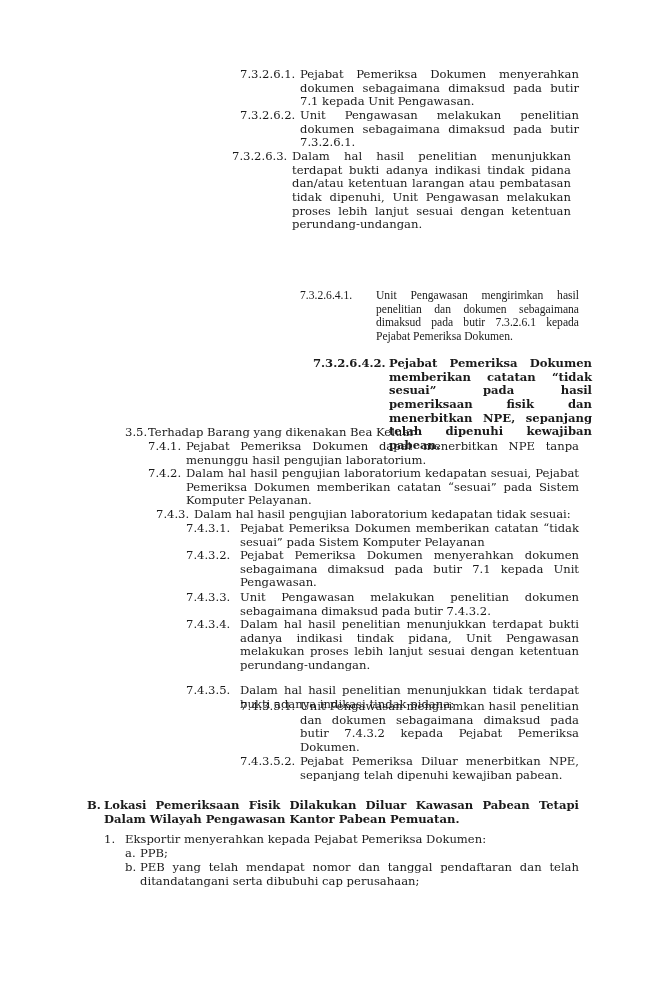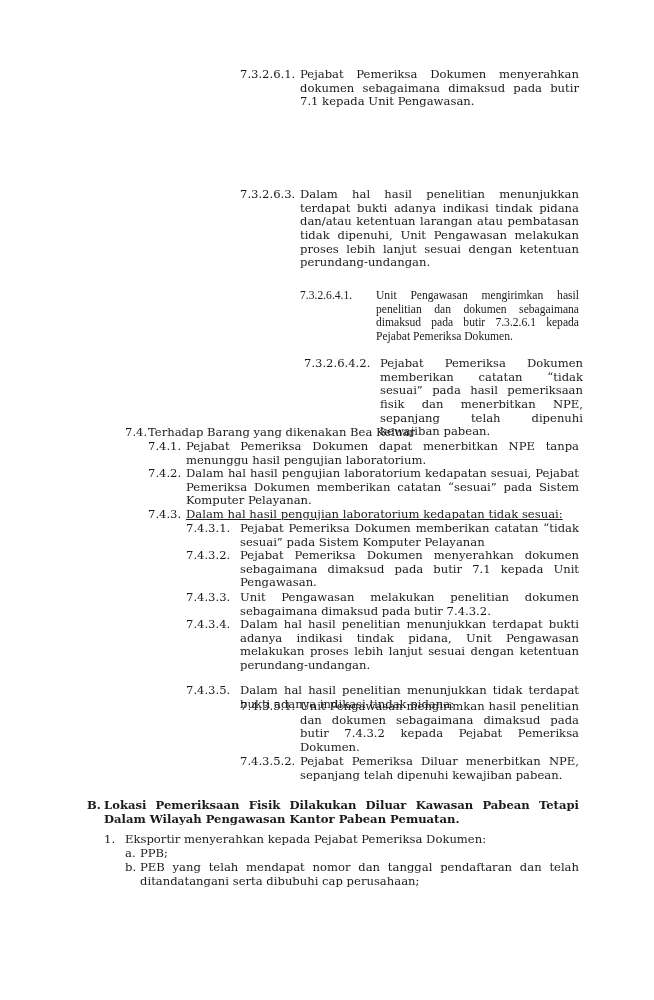--- a/index.html
+++ b/index.html
@@ -17,53 +17,57 @@
 </head>
 <body>
 
 <div class="page">
 
   <div class="item" style="left:240px; top:68px; width:339px; padding-left:60px; box-sizing:border-box;">
     <span class="num" style="left:0">7.3.2.6.1.</span>
     <div class="txt">Pejabat Pemeriksa Dokumen menyerahkan dokumen sebagaimana dimaksud pada butir 7.1 kepada Unit Pengawasan.</div>
   </div>
 
+  <div class="item" style="left:240px; top:109px; width:339px; padding-left:60px; box-sizing:border-box;">
+    <span class="num" style="left:0">7.3.2.6.2.</span>
+    <div class="txt">Unit Pengawasan melakukan penelitian dokumen sebagaimana dimaksud pada butir 7.3.2.6.1.</div>
+  </div>
 
-  <div class="item" style="left:240px; top:150px; width:339px; padding-left:60px; box-sizing:border-box;margin-top:38px;">
+  <div class="item" style="left:232px; top:150px; width:339px; padding-left:60px; box-sizing:border-box;">
     <span class="num" style="left:0">7.3.2.6.3.</span>
     <div class="txt">Dalam hal hasil penelitian menunjukkan terdapat bukti adanya indikasi tindak pidana dan/atau ketentuan larangan atau pembatasan tidak dipenuhi, Unit Pengawasan melakukan proses lebih lanjut sesuai dengan ketentuan perundang-undangan.</div>
   </div>
 
 
   <div class="item" style="left:300px; top:289px; width:279px; padding-left:76px; box-sizing:border-box;font-family:Liberation Serif, serif;">
     <span class="num" style="left:0">7.3.2.6.4.1.</span>
     <div class="txt">Unit Pengawasan mengirimkan hasil penelitian dan dokumen sebagaimana dimaksud pada butir 7.3.2.6.1 kepada Pejabat Pemeriksa Dokumen.</div>
   </div>
 
-  <div class="item" style="left:304px; top:357px; width:279px; padding-left:76px; box-sizing:border-box;">
+  <div class="item" style="left:313px; top:357px; width:279px; padding-left:76px; box-sizing:border-box;font-weight:bold;">
     <span class="num" style="left:0">7.3.2.6.4.2.</span>
     <div class="txt">Pejabat Pemeriksa Dokumen memberikan catatan “tidak sesuai” pada hasil pemeriksaan fisik dan menerbitkan NPE, sepanjang telah dipenuhi kewajiban pabean.</div>
   </div>
 
   <div class="item" style="left:125px; top:426px; width:454px; padding-left:23px; box-sizing:border-box;">
-    <span class="num" style="left:0">7.4.</span>
+    <span class="num" style="left:0">3.5.</span>
     <div class="txt">Terhadap Barang yang dikenakan Bea Keluar</div>
   </div>
 
   <div class="item" style="left:148px; top:440px; width:431px; padding-left:38px; box-sizing:border-box;">
     <span class="num" style="left:0">7.4.1.</span>
     <div class="txt">Pejabat Pemeriksa Dokumen dapat menerbitkan NPE tanpa menunggu hasil pengujian laboratorium.</div>
   </div>
 
   <div class="item" style="left:148px; top:467px; width:431px; padding-left:38px; box-sizing:border-box;">
     <span class="num" style="left:0">7.4.2.</span>
     <div class="txt">Dalam hal hasil pengujian laboratorium kedapatan sesuai, Pejabat Pemeriksa Dokumen memberikan catatan “sesuai” pada Sistem Komputer Pelayanan.</div>
   </div>
 
-  <div class="item" style="left:148px; top:508px; width:431px; padding-left:38px; box-sizing:border-box;text-decoration:underline;">
+  <div class="item" style="left:156px; top:508px; width:431px; padding-left:38px; box-sizing:border-box;">
     <span class="num" style="left:0">7.4.3.</span>
     <div class="txt">Dalam hal hasil pengujian laboratorium kedapatan tidak sesuai:</div>
   </div>
 
   <div class="item" style="left:186px; top:522px; width:393px; padding-left:54px; box-sizing:border-box;">
     <span class="num" style="left:0">7.4.3.1.</span>
     <div class="txt">Pejabat Pemeriksa Dokumen memberikan catatan “tidak sesuai” pada Sistem Komputer Pelayanan</div>
   </div>
 
   <div class="item" style="left:186px; top:549px; width:393px; padding-left:54px; box-sizing:border-box;">

